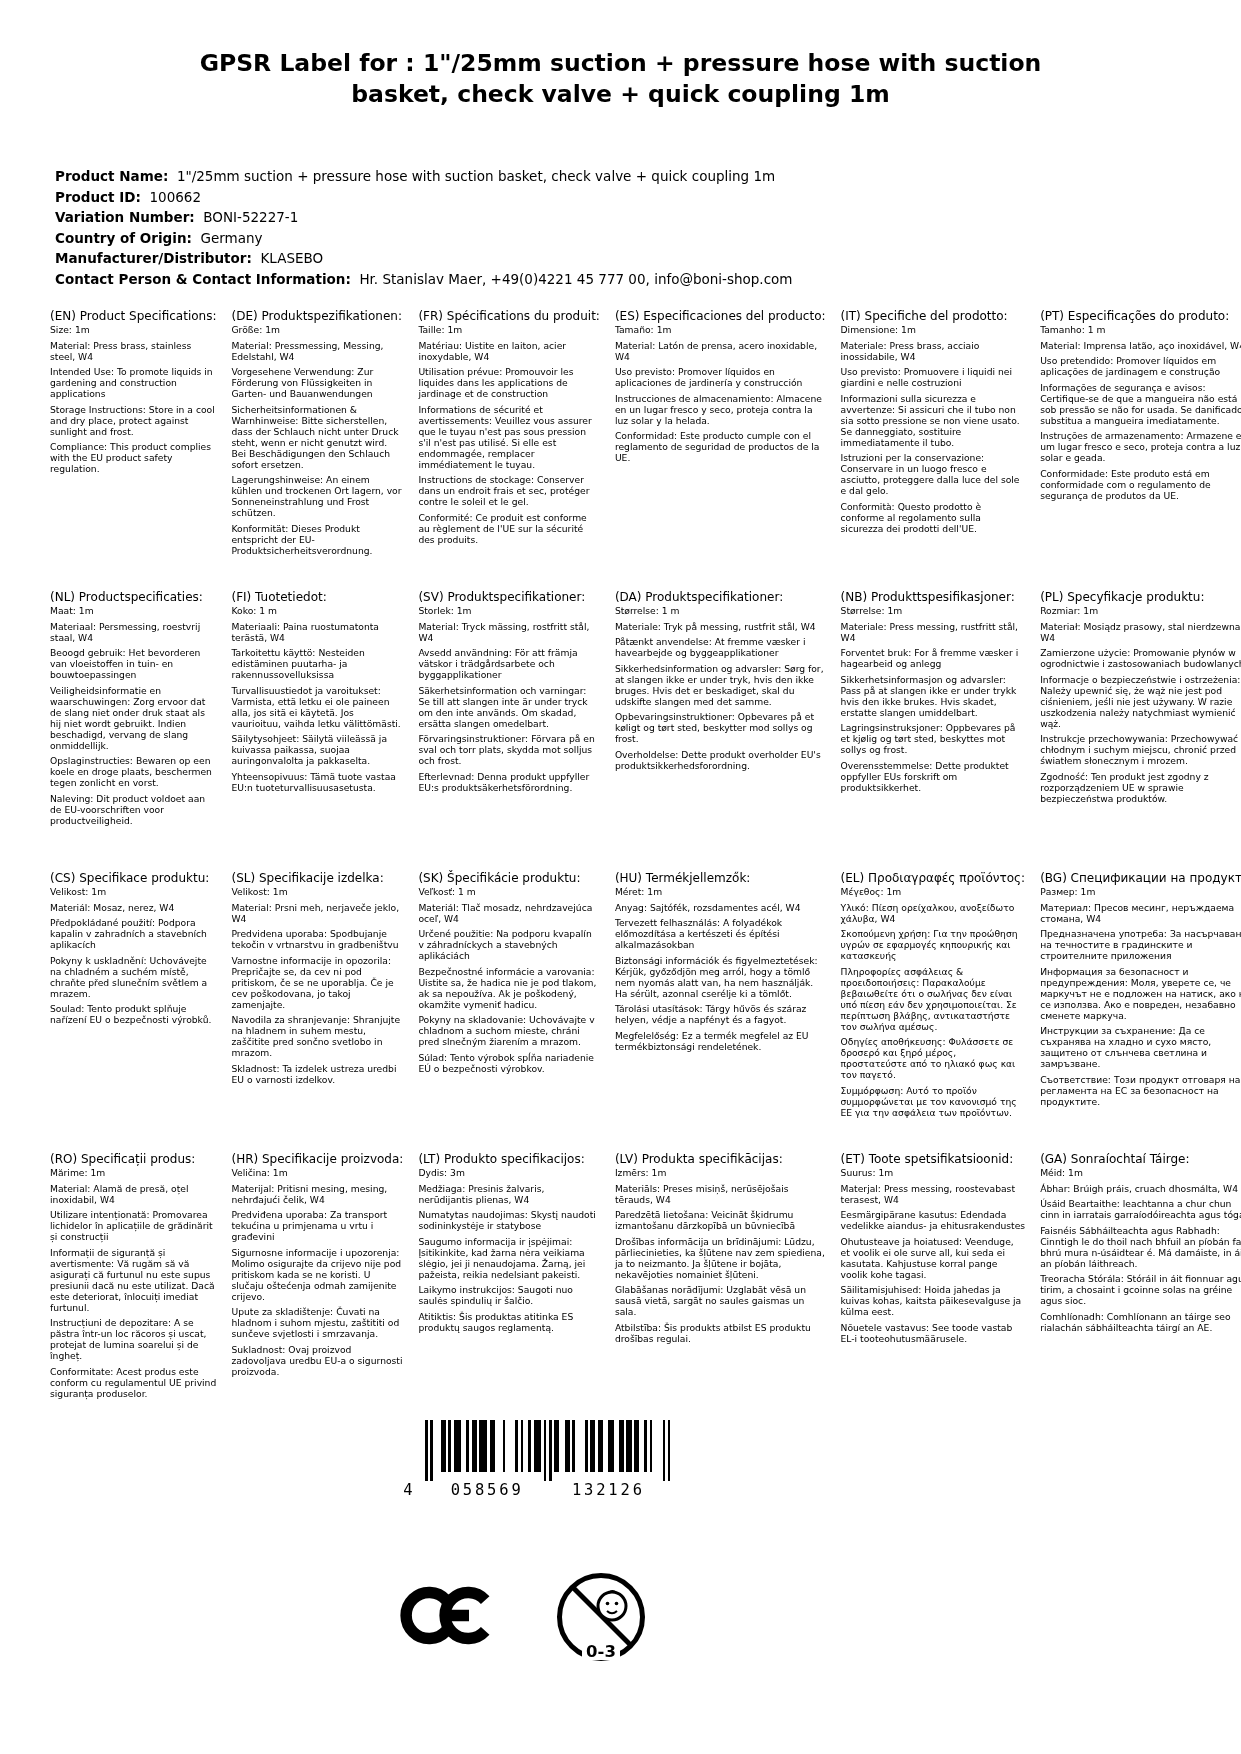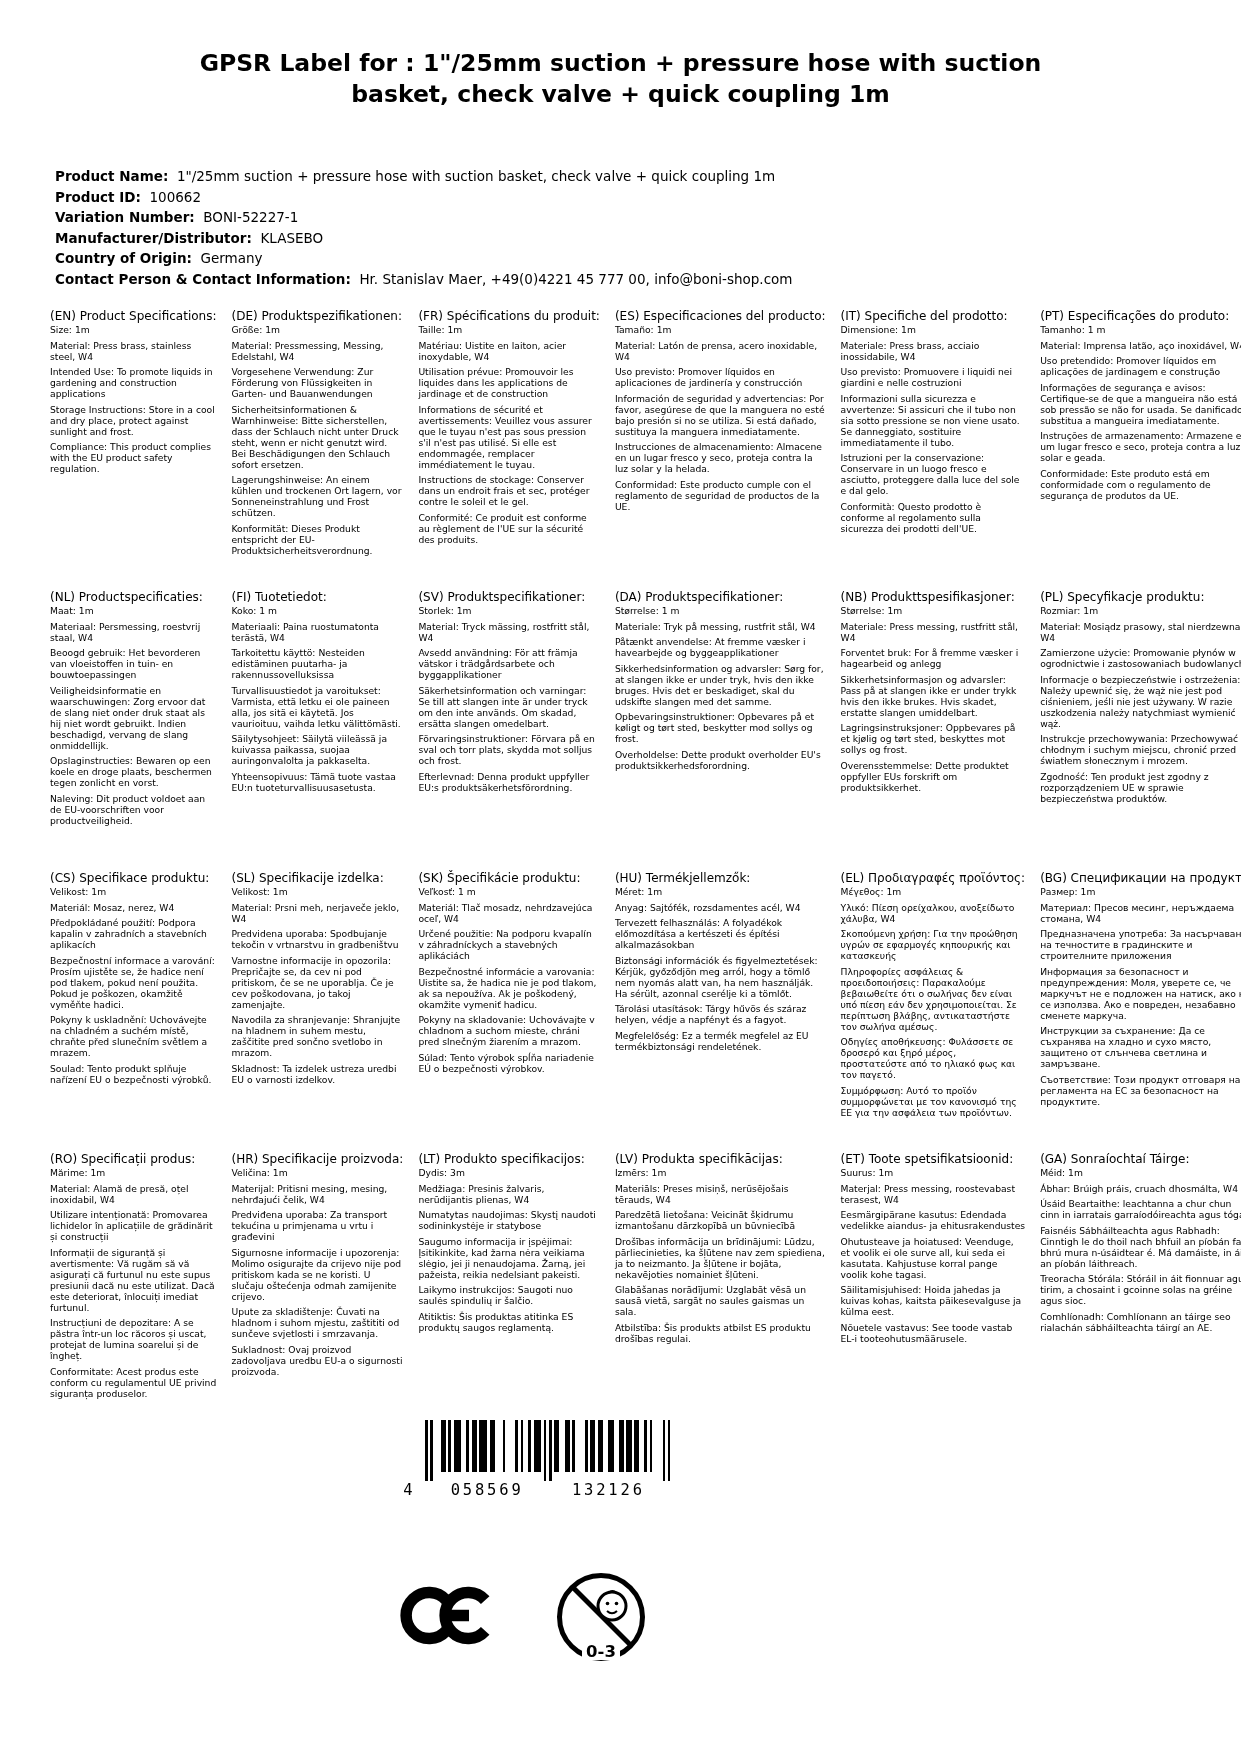--- a/index.html
+++ b/index.html
@@ -20,22 +20,22 @@
 
 <div class="title">
   <div>GPSR Label for : 1"/25mm suction + pressure hose with suction</div>
   <div>basket, check valve + quick coupling 1m</div>
 </div>
 
 <div class="info">
     <div><span class="b">Product Name:</span><span>&nbsp; 1"/25mm suction + pressure hose with suction basket, check valve + quick coupling 1m</span></div>
     <div><span class="b">Product ID:</span><span>&nbsp; 100662</span></div>
     <div><span class="b">Variation Number:</span><span>&nbsp; BONI-52227-1</span></div>
+    <div><span class="b">Country of Origin:</span><span>&nbsp; Germany</span></div>
     <div><span class="b">Manufacturer/Distributor:</span><span>&nbsp; KLASEBO</span></div>
-    <div><span class="b">Country of Origin:</span><span>&nbsp; Germany</span></div>
     <div><span class="b">Contact Person &amp; Contact Information:</span><span>&nbsp; Hr. Stanislav Maer, +49(0)4221 45 777 00, info@boni-shop.com</span></div>
   </div>
 
 <div class="grid">
     <div class="block">
       <h3>(EN) Product Specifications:</h3>
       <p>Size: 1m</p>
       <p>Material: Press brass, stainless steel, W4</p>
       <p>Intended Use: To promote liquids in gardening and construction applications</p>
       <p>Storage Instructions: Store in a cool and dry place, protect against sunlight and frost.</p>
@@ -57,21 +57,20 @@
       <p>Utilisation prévue: Promouvoir les liquides dans les applications de jardinage et de construction</p>
       <p>Informations de sécurité et avertissements: Veuillez vous assurer que le tuyau n'est pas sous pression s'il n'est pas utilisé. Si elle est endommagée, remplacer immédiatement le tuyau.</p>
       <p>Instructions de stockage: Conserver dans un endroit frais et sec, protéger contre le soleil et le gel.</p>
       <p>Conformité: Ce produit est conforme au règlement de l'UE sur la sécurité des produits.</p>
     </div>
     <div class="block">
       <h3>(ES) Especificaciones del producto:</h3>
       <p>Tamaño: 1m</p>
       <p>Material: Latón de prensa, acero inoxidable, W4</p>
       <p>Uso previsto: Promover líquidos en aplicaciones de jardinería y construcción</p>
-      <p>Información de seguridad y advertencias: Por favor, asegúrese de que la manguera no esté bajo presión si no se utiliza. Si está dañado, sustituya la manguera inmediatamente.</p>
       <p>Instrucciones de almacenamiento: Almacene en un lugar fresco y seco, proteja contra la luz solar y la helada.</p>
       <p>Conformidad: Este producto cumple con el reglamento de seguridad de productos de la UE.</p>
     </div>
     <div class="block">
       <h3>(IT) Specifiche del prodotto:</h3>
       <p>Dimensione: 1m</p>
       <p>Materiale: Press brass, acciaio inossidabile, W4</p>
       <p>Uso previsto: Promuovere i liquidi nei giardini e nelle costruzioni</p>
       <p>Informazioni sulla sicurezza e avvertenze: Si assicuri che il tubo non sia sotto pressione se non viene usato. Se danneggiato, sostituire immediatamente il tubo.</p>
       <p>Istruzioni per la conservazione: Conservare in un luogo fresco e asciutto, proteggere dalla luce del sole e dal gelo.</p>
@@ -138,21 +137,20 @@
       <p>Zamierzone użycie: Promowanie płynów w ogrodnictwie i zastosowaniach budowlanych</p>
       <p>Informacje o bezpieczeństwie i ostrzeżenia: Należy upewnić się, że wąż nie jest pod ciśnieniem, jeśli nie jest używany. W razie uszkodzenia należy natychmiast wymienić wąż.</p>
       <p>Instrukcje przechowywania: Przechowywać w chłodnym i suchym miejscu, chronić przed światłem słonecznym i mrozem.</p>
       <p>Zgodność: Ten produkt jest zgodny z rozporządzeniem UE w sprawie bezpieczeństwa produktów.</p>
     </div>
     <div class="block">
       <h3>(CS) Specifikace produktu:</h3>
       <p>Velikost: 1m</p>
       <p>Materiál: Mosaz, nerez, W4</p>
       <p>Předpokládané použití: Podpora kapalin v zahradních a stavebních aplikacích</p>
-      <p>Bezpečnostní informace a varování: Prosím ujistěte se, že hadice není pod tlakem, pokud není použita. Pokud je poškozen, okamžitě vyměňte hadici.</p>
       <p>Pokyny k uskladnění: Uchovávejte na chladném a suchém místě, chraňte před slunečním světlem a mrazem.</p>
       <p>Soulad: Tento produkt splňuje nařízení EU o bezpečnosti výrobků.</p>
     </div>
     <div class="block">
       <h3>(SL) Specifikacije izdelka:</h3>
       <p>Velikost: 1m</p>
       <p>Material: Prsni meh, nerjaveče jeklo, W4</p>
       <p>Predvidena uporaba: Spodbujanje tekočin v vrtnarstvu in gradbeništvu</p>
       <p>Varnostne informacije in opozorila: Prepričajte se, da cev ni pod pritiskom, če se ne uporablja. Če je cev poškodovana, jo takoj zamenjajte.</p>
       <p>Navodila za shranjevanje: Shranjujte na hladnem in suhem mestu, zaščitite pred sončno svetlobo in mrazom.</p>

